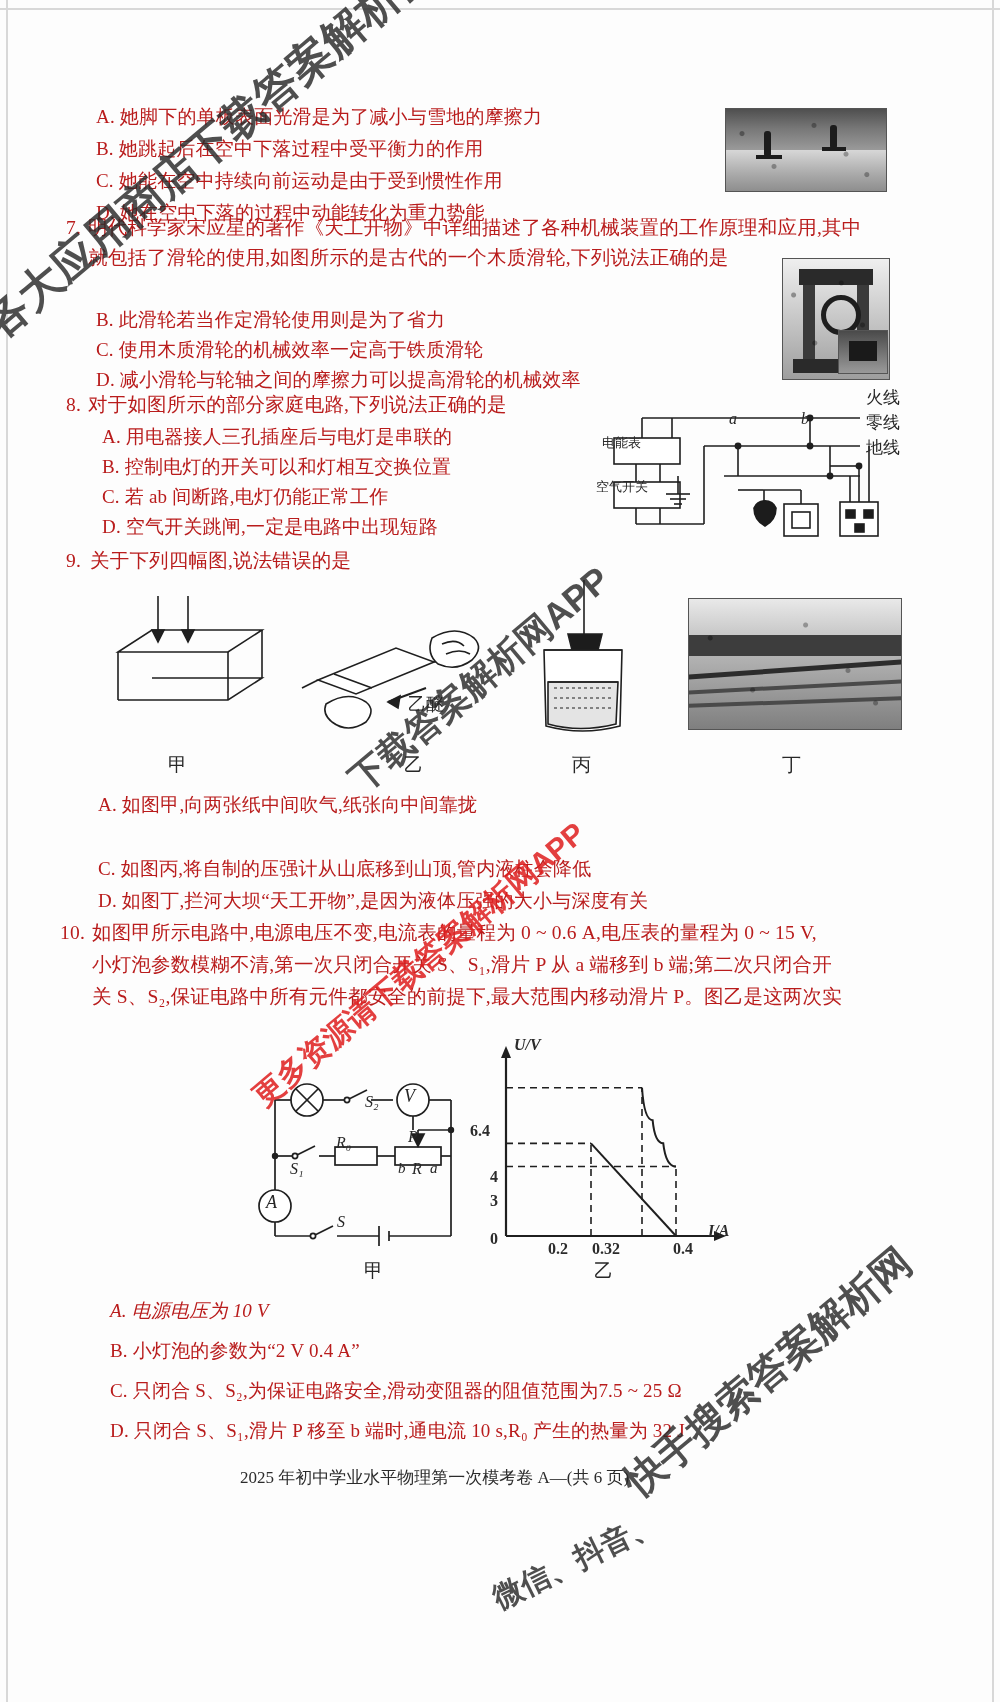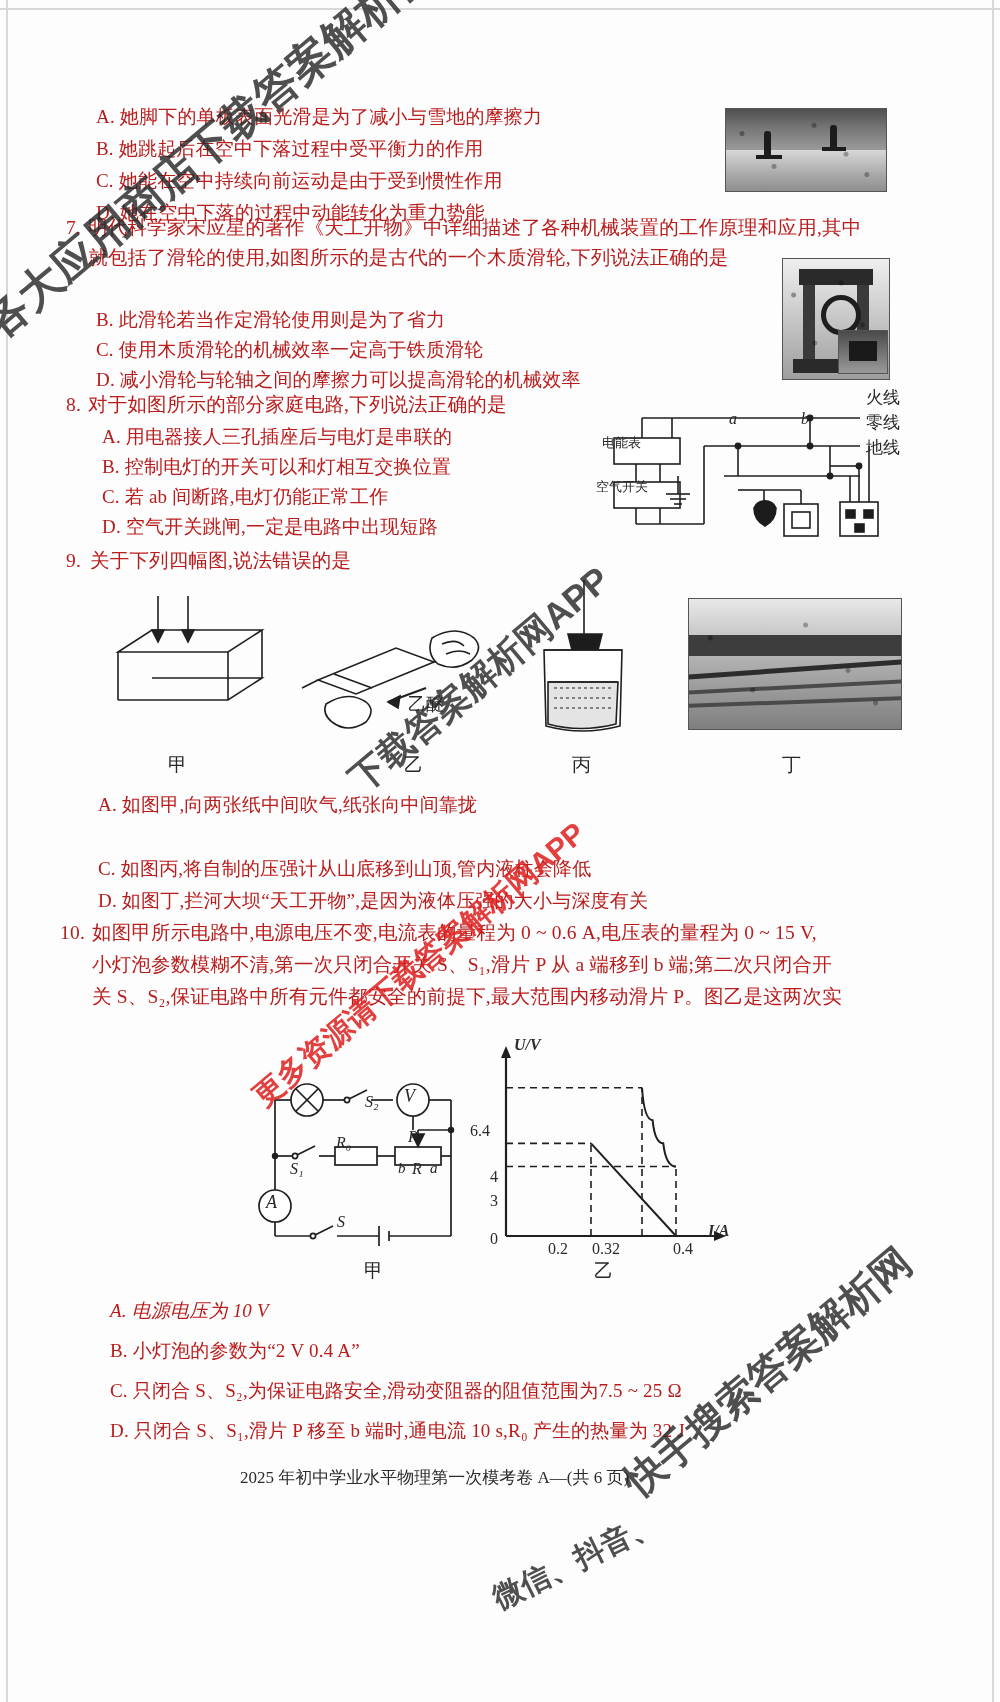--- a/index.html
+++ b/index.html
@@ -88,21 +88,21 @@
   }
   .wm-gray {
     color: rgba(40,40,40,.82);
     -webkit-text-stroke: 0px;
   }
   .wm-red { color: rgba(222,32,32,.86); }
 
   
   #chart-wrap { position: absolute; left: 470px; top: 1040px; width: 270px; height: 225px; }
   .axis-label { position: absolute; font-style: italic; font-size: 16px; }
-  .tick-label { position: absolute; font-size: 16px; }
+  .tick-label { position: absolute; font-size: 16px; font-weight: bold; }
 
   
   .svgbox { position: absolute; }
   svg { display: block; }
 
   .footer {
     position: absolute;
     font-size: 17px;
     color: #2b2b2b;
     white-space: nowrap;

